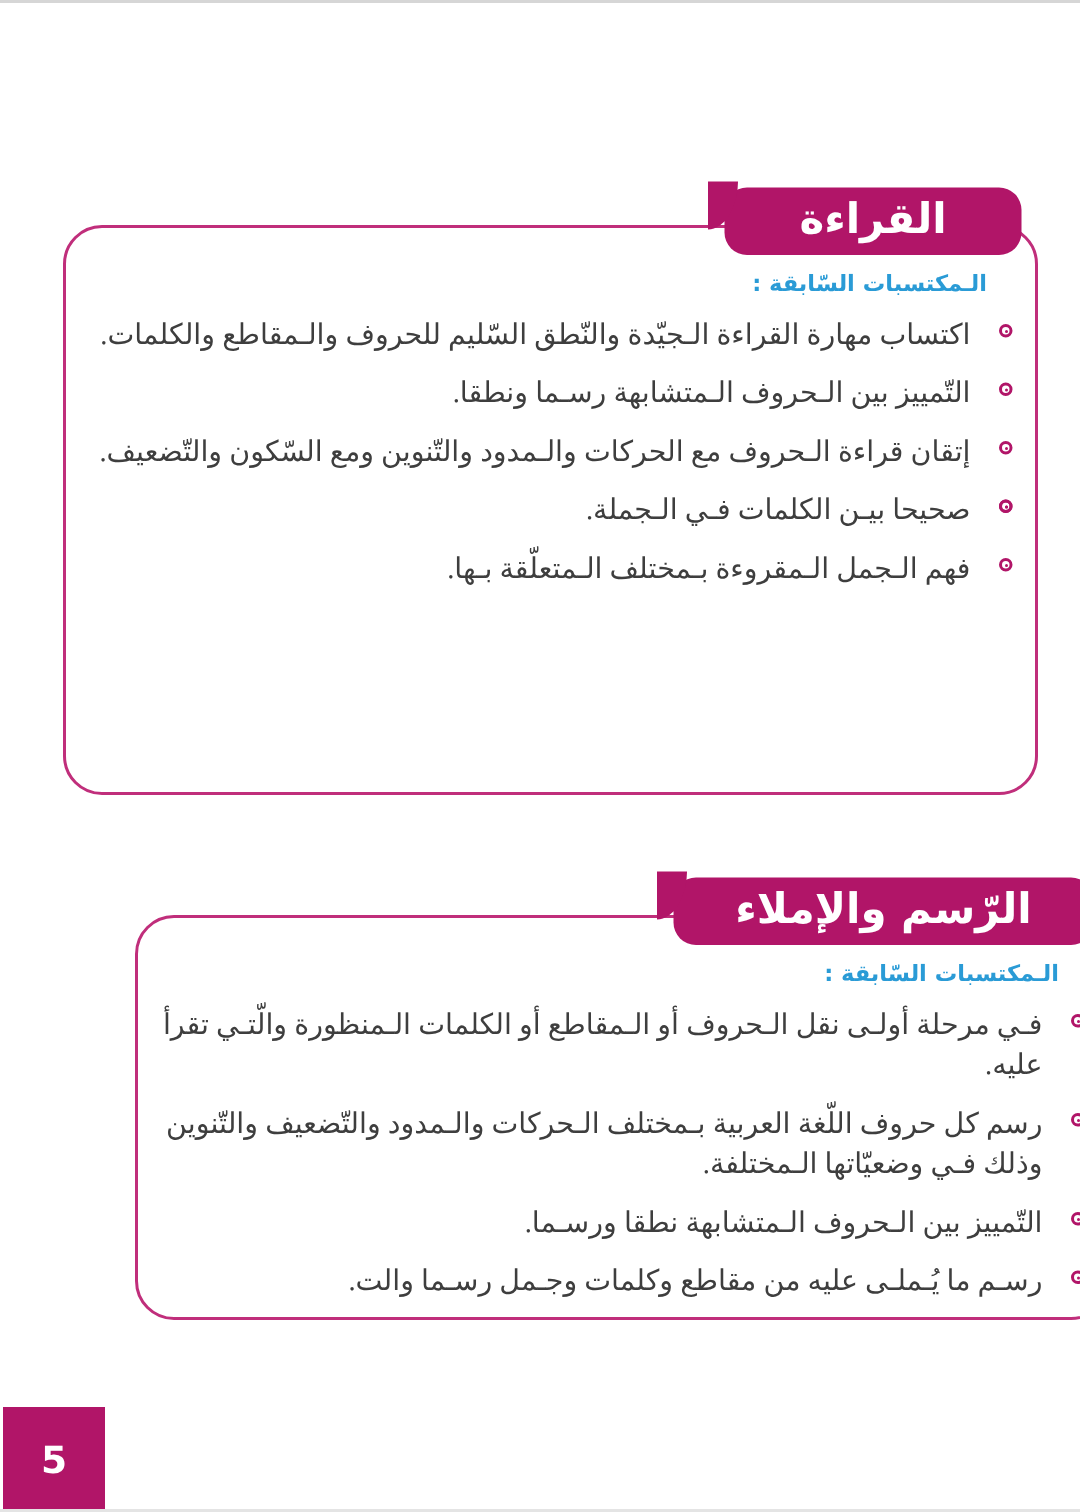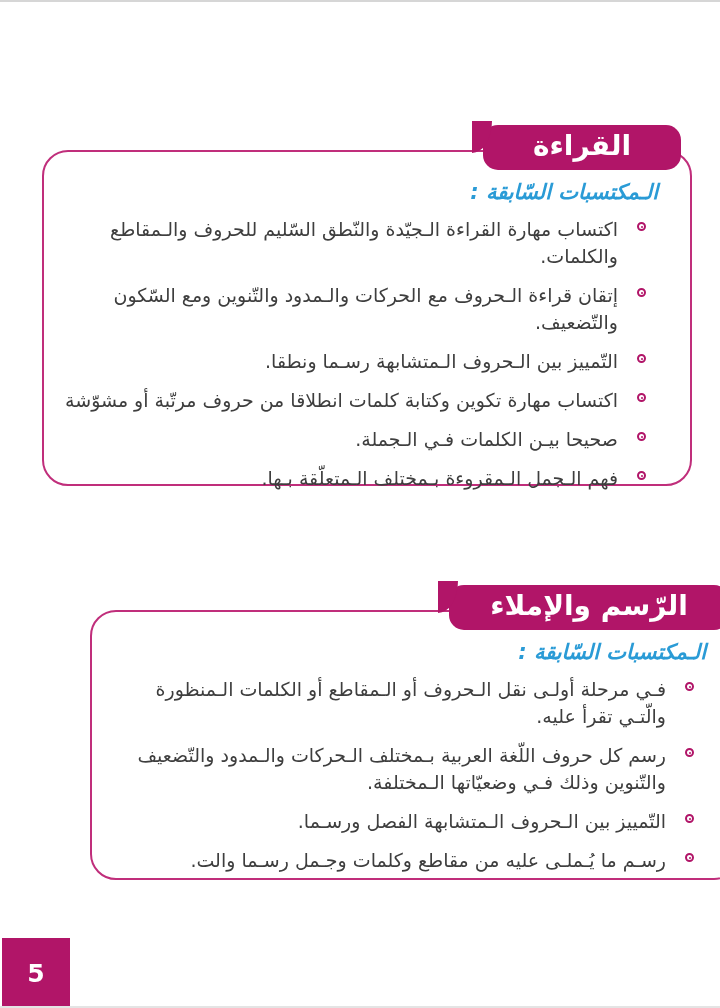--- a/index.html
+++ b/index.html
@@ -26,21 +26,21 @@
   }
   .card {
     position: absolute;
     left: 42px;
     width: 650px;
     border: 2px solid var(--border-pink);
     border-radius: 26px;
     background: #ffffff;
     direction: rtl;
   }
-  .card-reading { top: 148px; height: 336px; }
+  .card-reading { top: 148px; height: 380px; }
   .card-writing { top: 608px; height: 270px; margin-left: 48px; }
 
   .tab {
     position: absolute;
     top: -27px;
     right: 9px;
     height: 45px;
     background: var(--magenta);
     color: #ffffff;
     border-radius: 15px;
@@ -64,27 +64,27 @@
     height: 32px;
     background: var(--magenta);
     border-radius: 0 0 100% 0;
     z-index: -1;
   }
 
   .subtitle {
     padding: 28px 32px 12px 32px;
     text-align: right;
     color: var(--blue);
-    font-size: 21px;
+    font-size: 15px;
     font-weight: bold;
-    font-style: italic;
   }
   ul.items {
     list-style: none;
-    padding: 0 44px 0 16px;
+    padding: 0 15px 0 16px;
+    font-family: Liberation Serif, serif;
   }
   li.item {
     position: relative;
     padding-right: 28px;
     text-align: right;
     font-size: 19px;
     line-height: 27px;
     color: var(--text-color);
     margin-bottom: 12px;
   }
@@ -125,36 +125,36 @@
 
 <div class="page">
 
   <section class="card card-reading">
     <div class="tab">
       <span>القراءة</span>
     </div>
     <h2 class="subtitle">الـمكتسبات السّابقة :</h2>
     <ul class="items">
       <li class="item"><span class="bullet"></span><span class="txt">اكتساب مهارة القراءة الـجيّدة والنّطق السّليم للحروف والـمقاطع والكلمات.</span></li>
+      <li class="item"><span class="bullet"></span><span class="txt">التّمييز بين الـحروف الـمتشابهة رسـما ونطقا.</span></li>
       <li class="item"><span class="bullet"></span><span class="txt">إتقان قراءة الـحروف مع الحركات والـمدود والتّنوين ومع السّكون والتّضعيف.</span></li>
-      <li class="item"><span class="bullet"></span><span class="txt">التّمييز بين الـحروف الـمتشابهة رسـما ونطقا.</span></li>
-      <li class="item"><span class="bullet"></span><span class="txt">اكتساب مهارة تكوين وكتابة كلمات انطلاقا من حروف مرتّبة أو مشوّشة</span></li>
+      <li class="item"><span class="bullet"></span></li>
       <li class="item"><span class="bullet"></span><span class="txt">صحيحا بيـن الكلمات فـي الـجملة.</span></li>
       <li class="item"><span class="bullet"></span><span class="txt">فهم الـجمل الـمقروءة بـمختلف الـمتعلّقة بـها.</span></li>
     </ul>
   </section>
 
   <section class="card card-writing">
     <div class="tab">
       <span>الرّسم والإملاء</span>
     </div>
     <h2 class="subtitle">الـمكتسبات السّابقة :</h2>
     <ul class="items">
       <li class="item"><span class="bullet"></span><span class="txt">فـي مرحلة أولـى نقل الـحروف أو الـمقاطع أو الكلمات الـمنظورة والّتـي تقرأ عليه.</span></li>
       <li class="item"><span class="bullet"></span><span class="txt">رسم كل حروف اللّغة العربية بـمختلف الـحركات والـمدود والتّضعيف والتّنوين وذلك فـي وضعيّاتها الـمختلفة.</span></li>
-      <li class="item"><span class="bullet"></span><span class="txt">التّمييز بين الـحروف الـمتشابهة الفصل ورسـما.</span></li>
+      <li class="item"><span class="bullet"></span><span class="txt">التّمييز بين الـحروف الـمتشابهة نطقا ورسـما.</span></li>
       <li class="item"><span class="bullet"></span><span class="txt">رسـم ما يُـملـى عليه من مقاطع وكلمات وجـمل رسـما والت.</span></li>
     </ul>
   </section>
 
   <div class="page-number">5</div>
 
 </div>
 
 </body></html>

